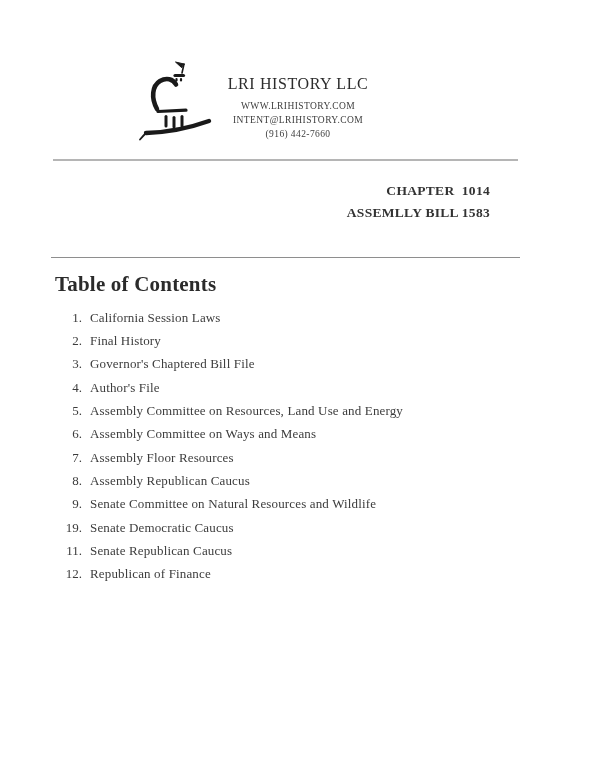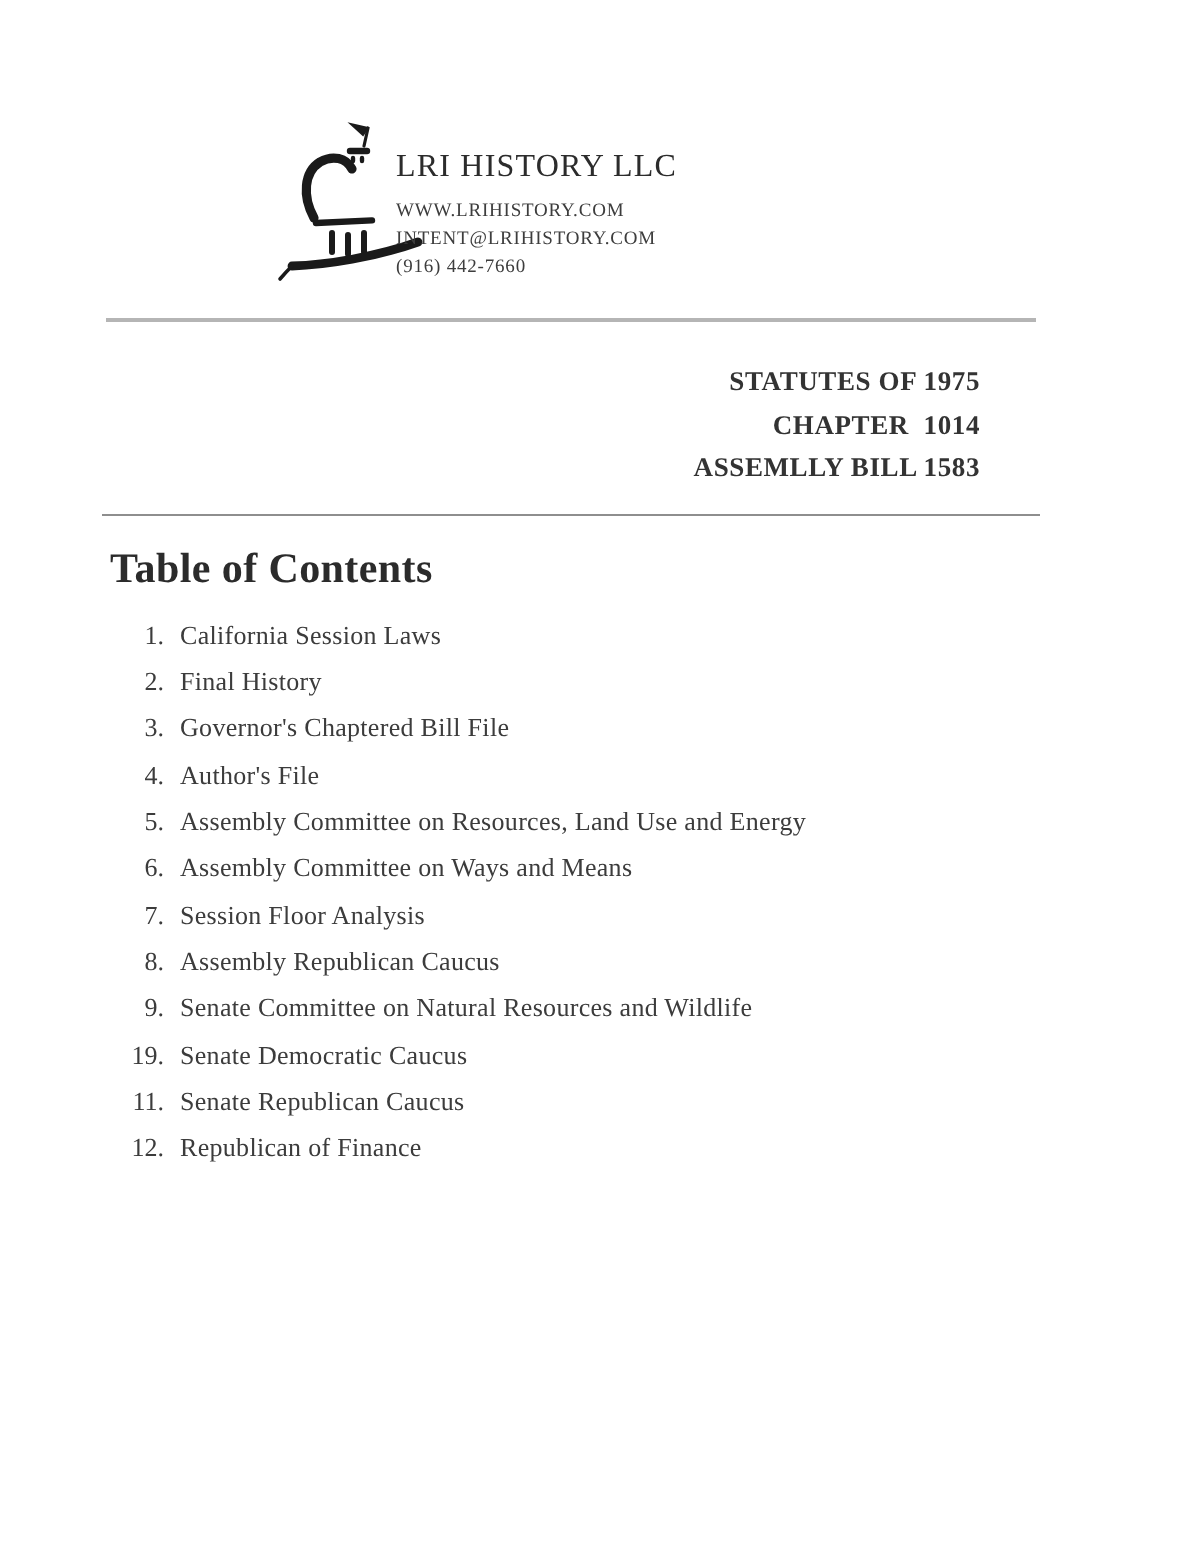--- a/index.html
+++ b/index.html
@@ -24,20 +24,21 @@
     width: 80px;
     height: 85px;
   }
 
   
   .letterhead {
     position: absolute;
     left: 198px;
     top: 74px;
     width: 200px;
+    text-align: center;
     color: #2d2d2d;
   }
   .company-name {
     font-size: 16px;
     line-height: 19px;
     letter-spacing: 0.6px;
     color: #2c2c2c;
     margin-bottom: 6px;
     white-space: nowrap;
   }
@@ -145,21 +146,20 @@
   <div class="letterhead">
     <div class="company-name">LRI HISTORY LLC</div>
     <div class="contact-line">WWW.LRIHISTORY.COM</div>
     <div class="contact-line">INTENT@LRIHISTORY.COM</div>
     <div class="contact-line">(916) 442-7660</div>
   </div>
 
   <div class="rule rule-top"></div>
 
   <div class="bill-reference">
-    <div>STATUTES OF 1975</div>
     <div>CHAPTER  1014</div>
     <div>ASSEMLLY BILL 1583</div>
   </div>
 
   <div class="rule rule-bottom"></div>
 
   <h1 class="toc-heading">Table of Contents</h1>
   <ol class="toc-list">
       <li class="toc-item">
         <span class="toc-num">1.</span>
@@ -180,21 +180,21 @@
       <li class="toc-item">
         <span class="toc-num">5.</span>
         <span class="toc-text">Assembly Committee on Resources, Land Use and Energy</span>
       </li>
       <li class="toc-item">
         <span class="toc-num">6.</span>
         <span class="toc-text">Assembly Committee on Ways and Means</span>
       </li>
       <li class="toc-item">
         <span class="toc-num">7.</span>
-        <span class="toc-text">Session Floor Analysis</span>
+        <span class="toc-text">Assembly Floor Resources</span>
       </li>
       <li class="toc-item">
         <span class="toc-num">8.</span>
         <span class="toc-text">Assembly Republican Caucus</span>
       </li>
       <li class="toc-item">
         <span class="toc-num">9.</span>
         <span class="toc-text">Senate Committee on Natural Resources and Wildlife</span>
       </li>
       <li class="toc-item">

